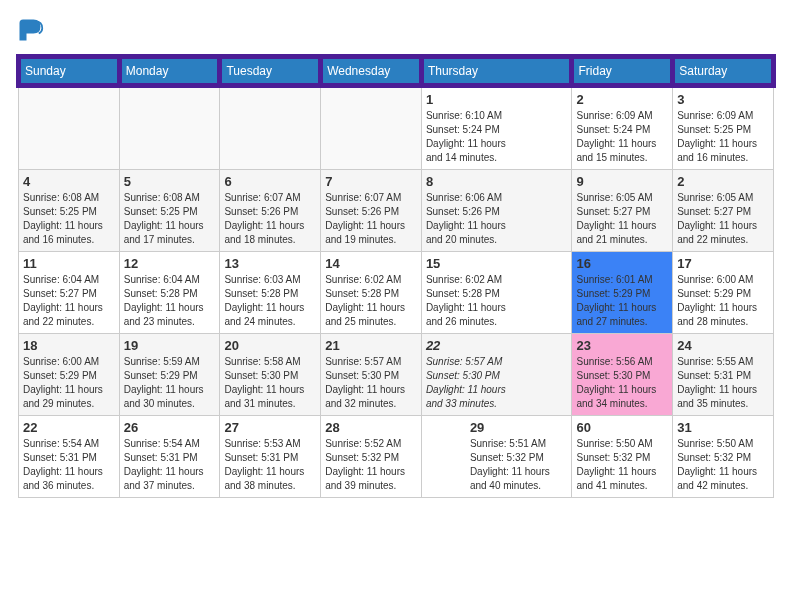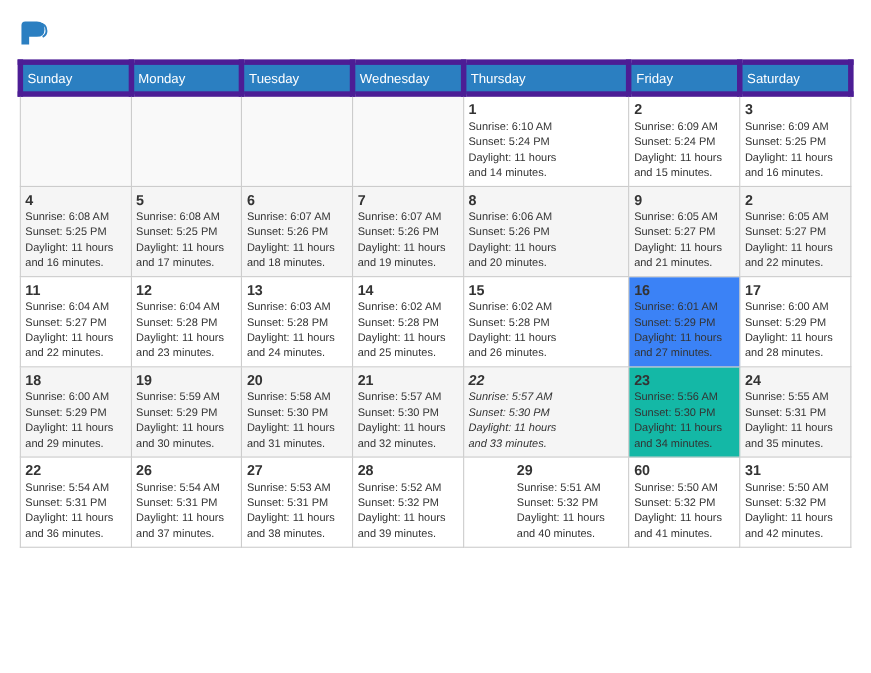--- a/index.html
+++ b/index.html
@@ -214,21 +214,21 @@
           <div class="day-info">Sunrise: 5:58 AM<br>Sunset: 5:30 PM<br>Daylight: 11 hours<br>and 31 minutes.</div>
         </td>
         <td style="background: rgb(245, 245, 245);">
           <div class="day-number">21</div>
           <div class="day-info">Sunrise: 5:57 AM<br>Sunset: 5:30 PM<br>Daylight: 11 hours<br>and 32 minutes.</div>
         </td>
         <td style="background: rgb(245, 245, 245); font-style: italic;">
           <div class="day-number">22</div>
           <div class="day-info">Sunrise: 5:57 AM<br>Sunset: 5:30 PM<br>Daylight: 11 hours<br>and 33 minutes.</div>
         </td>
-        <td style="background: #14b8a6;">
+        <td style="background: #f9a8d4;">
           <div class="day-number">23</div>
           <div class="day-info">Sunrise: 5:56 AM<br>Sunset: 5:30 PM<br>Daylight: 11 hours<br>and 34 minutes.</div>
         </td>
         <td style="background: rgb(245, 245, 245);">
           <div class="day-number">24</div>
           <div class="day-info">Sunrise: 5:55 AM<br>Sunset: 5:31 PM<br>Daylight: 11 hours<br>and 35 minutes.</div>
         </td>
       </tr>
       <tr>
         <td style="background: rgb(255, 255, 255);">

